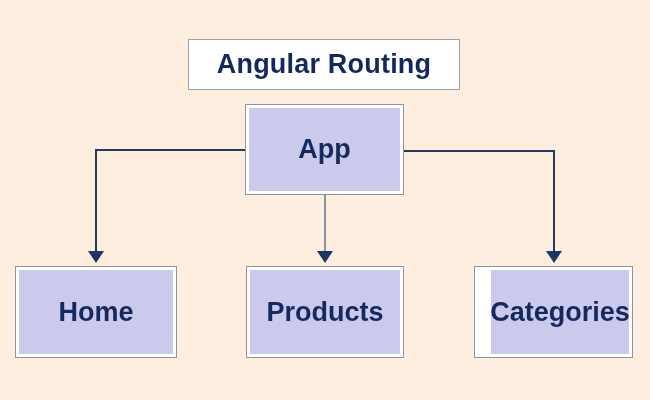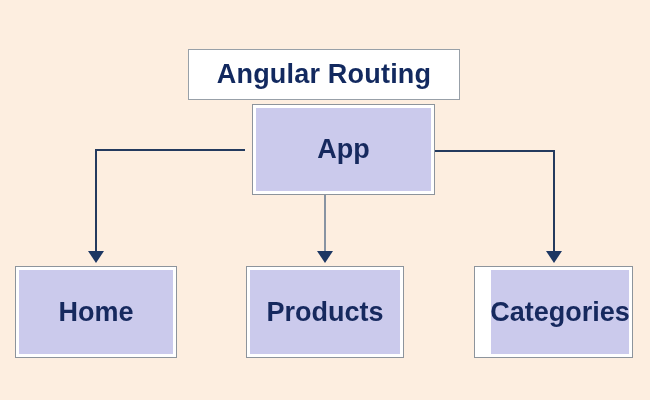--- a/index.html
+++ b/index.html
@@ -7,39 +7,39 @@
     position:relative;
     width:650px;height:400px;
     background:#fdeee0;
     font-family:"Liberation Sans","DejaVu Sans",sans-serif;
     overflow:hidden;
   }
   .title-box{
     position:absolute;left:188px;top:39px;width:272px;height:51px;
     box-sizing:border-box;
     background:#ffffff;border:1px solid #98a0a8;
-    display:flex;align-items:center;justify-content:center;margin-top:10px;
+    display:flex;align-items:center;justify-content:center;
   }
   .title-box span{
     font-size:27px;font-weight:700;color:#12295f;letter-spacing:0.2px;
   }
   .node{
     position:absolute;box-sizing:border-box;
     background:#ffffff;border:1px solid #8d949c;
     padding:3px;
   }
   .node-inner{
     width:100%;height:100%;
     background:#cbcaec;
     display:flex;align-items:center;justify-content:center;
   }
   .node-inner span{
     font-size:27px;font-weight:700;color:#16295e;
   }
-  .node-app{left:252px;top:104px;width:183px;height:91px;}
+  .node-app{left:245px;top:104px;width:159px;height:91px;}
   .node-home{left:15px;top:266px;width:162px;height:92px;}
   .node-products{left:246px;top:266px;width:158px;height:92px;}
   .node-categories{left:474px;top:266px;width:159px;height:92px;padding-left:16px;}
 
   .line{position:absolute;background:#243a5e;}
   .line-mid{background:#8893a2;}
   .h-left{left:95px;top:149px;width:150px;height:2px;}
   .v-left{left:95px;top:149px;width:2px;height:103px;}
   .h-right{left:404px;top:150px;width:150px;height:2px;}
   .v-right{left:553px;top:150px;width:2px;height:102px;}

